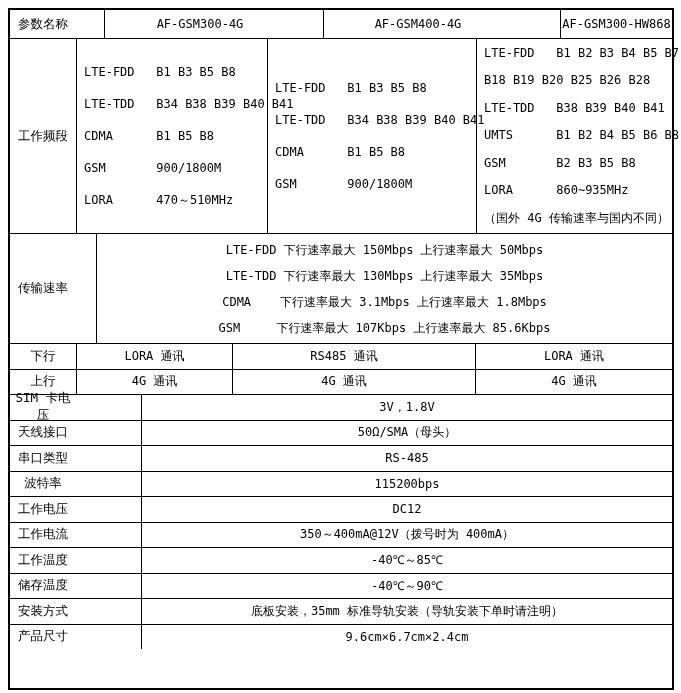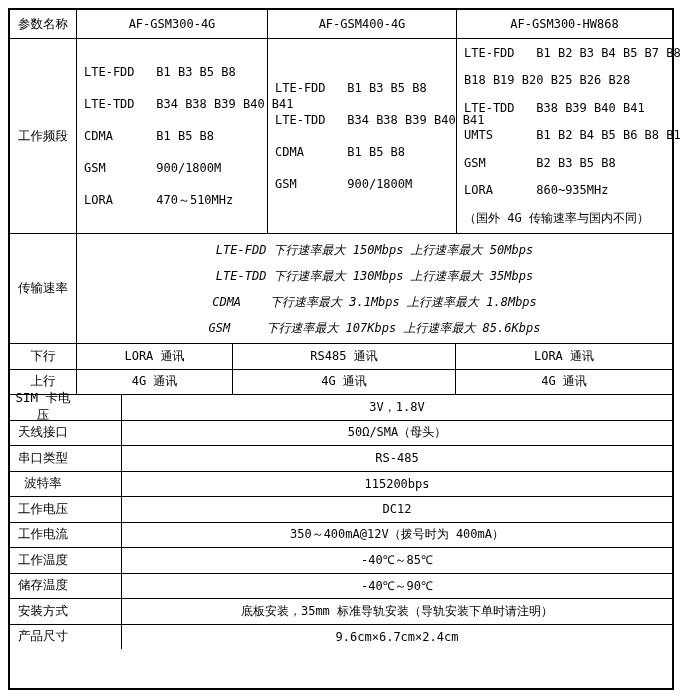--- a/index.html
+++ b/index.html
@@ -10,46 +10,46 @@
     font-family: "DejaVu Sans Mono", "Liberation Mono", monospace;
     color: #000000;
   }
   .spec-table {
     width: 666px; height: 682px;
     border: 2px solid #000000;
     background: #ffffff;
     display: flex; flex-direction: column;
   }
   .row { display: flex; border-top: 1px solid #000000; flex-shrink: 0; }
-  .row:first-child { border-top: none; }
+  .row:first-child { border-top: none; gap: 28px; }
   .cell {
     border-left: 1px solid #000000;
     display: flex; align-items: center; justify-content: center;
     font-size: 12px; text-align: center;
   }
   .cell:first-child { border-left: none; }
   .label-cell { width: 66px; font-size: 12.5px; flex-shrink: 0; }
-  .grow { flex: 1 1 auto; }
+  .grow { flex: 1 1 auto; margin-left: 20px; }
 
   
   .row-header { height: 28px; }
   .colA1 { width: 191px; } .colA2 { width: 189px; }
 
   
   .row-bands { height: 195px; }
   .band-cell {
     flex-direction: column; align-items: flex-start; justify-content: center;
     padding-left: 7px; padding-right: 2px; text-align: left;
   }
   .band-line { white-space: pre; line-height: 32px; }
   .band-cell.dense .band-line { line-height: 27.5px; }
 
   
   .row-rate { height: 110px; }
-  .rate-cell { flex-direction: column; justify-content: center; font-style: italic; }
+  .rate-cell { flex-direction: column; justify-content: center; }
   .rate-line { white-space: pre; line-height: 26px; }
 
   
   .row-channel { height: 25.5px; }
   .colB1 { width: 156px; } .colB2 { width: 223px; }
 
   
   .row-simple { height: 25.5px; gap: 45px; }
   .value-cell { white-space: pre; }
 </style>

